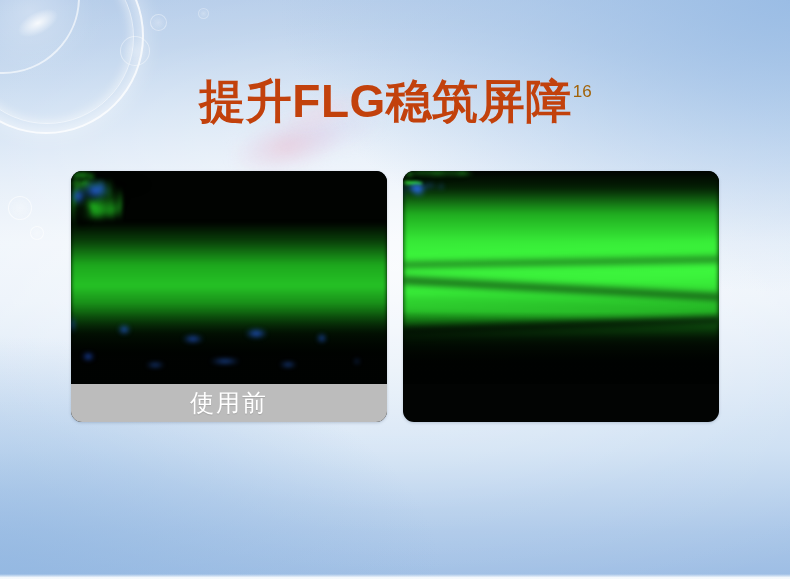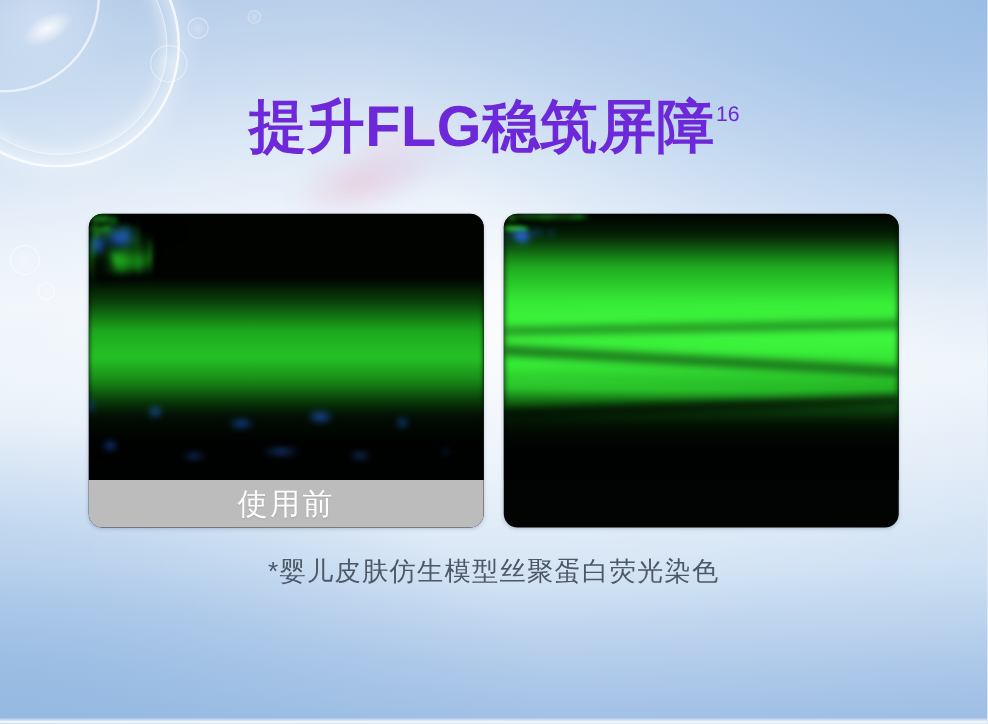--- a/index.html
+++ b/index.html
@@ -176,29 +176,29 @@
     right: 0;
     top: 78px;
     text-align: center;
     line-height: 1;
     pointer-events: none;
   }
   .title-text {
     display: inline-block;
     font-size: 46px;
     font-weight: bold;
-    color: #6d28d9;
+    color: #c2410c;
     letter-spacing: 0.5px;
     vertical-align: baseline;
   }
   .title-sup {
     display: inline-block;
     font-size: 17px;
     font-weight: normal;
-    color: #6d28d9;
+    color: #a16207;
     vertical-align: super;
     position: relative;
     top: -14px;
     left: 1px;
   }
 
   
   .panels {
     position: absolute;
     left: 71px;
@@ -506,16 +506,15 @@
         <div class="micro-layer after-green-mass"></div>
         <div class="micro-layer after-top-fibers"></div>
         <div class="micro-layer after-splits"></div>
         <div class="micro-layer after-granules"></div>
         <div class="micro-layer after-darkbase"></div>
         <div class="micro-layer after-nuclei"></div>
       </div>
     </div>
   </div>
 
-  <div class="footnote">*婴儿皮肤仿生模型丝聚蛋白荧光染色</div>
 
   <div class="bg-bottomstrip"></div>
 </div>
 
 </body></html>

